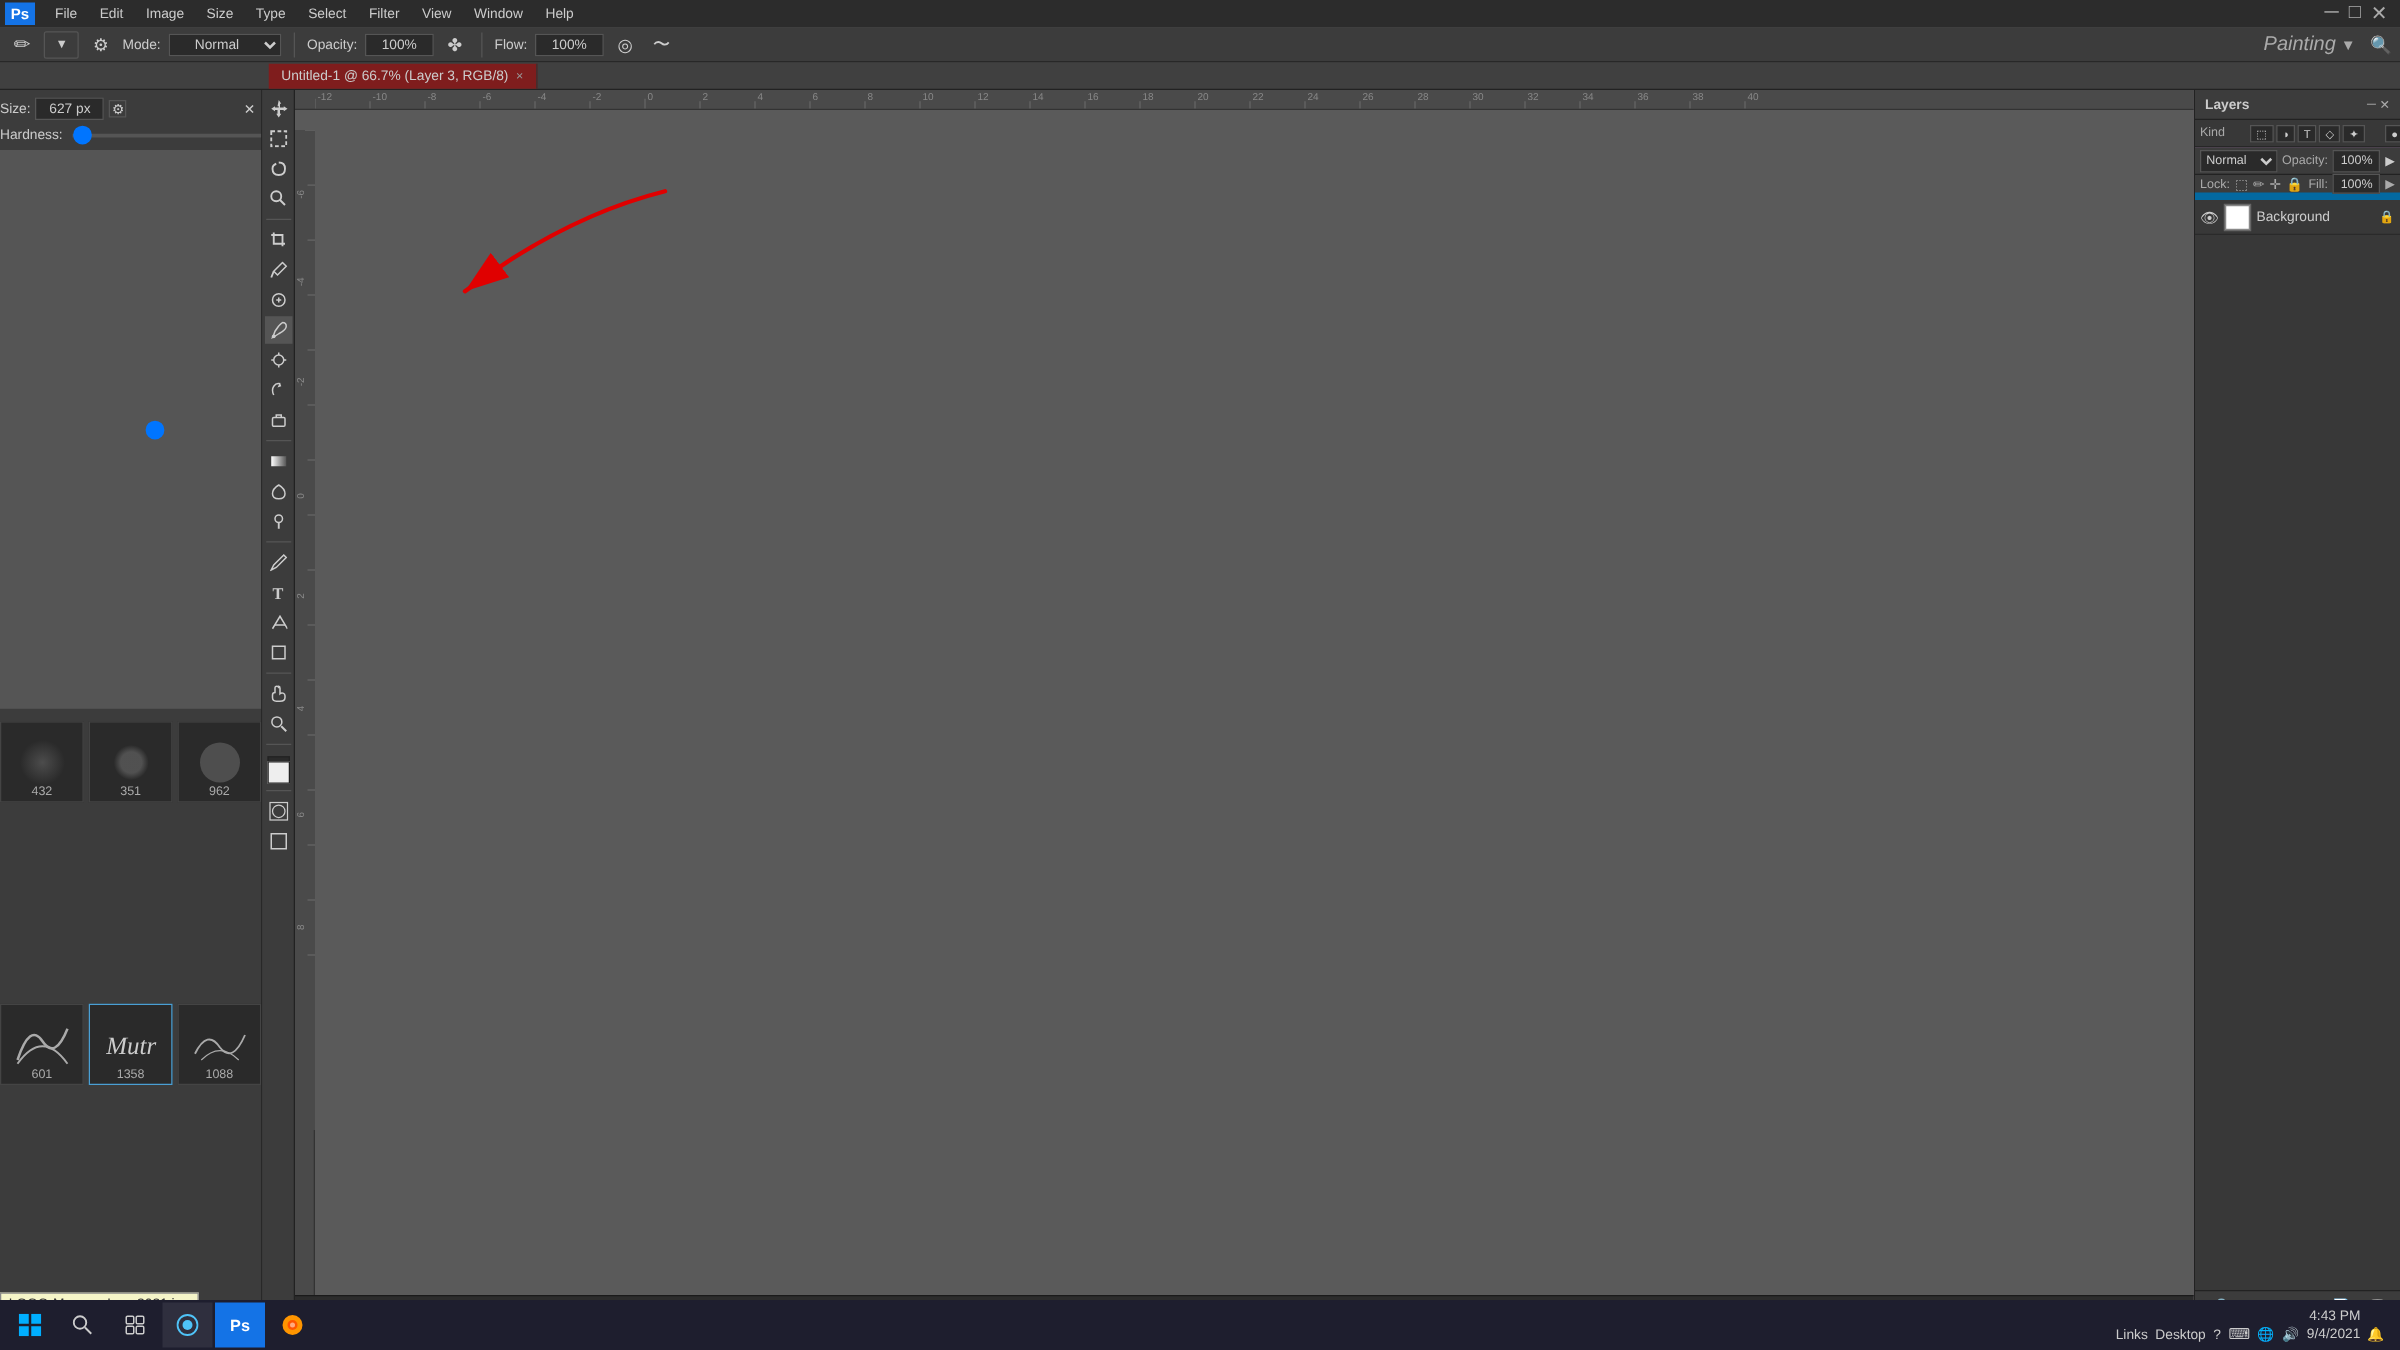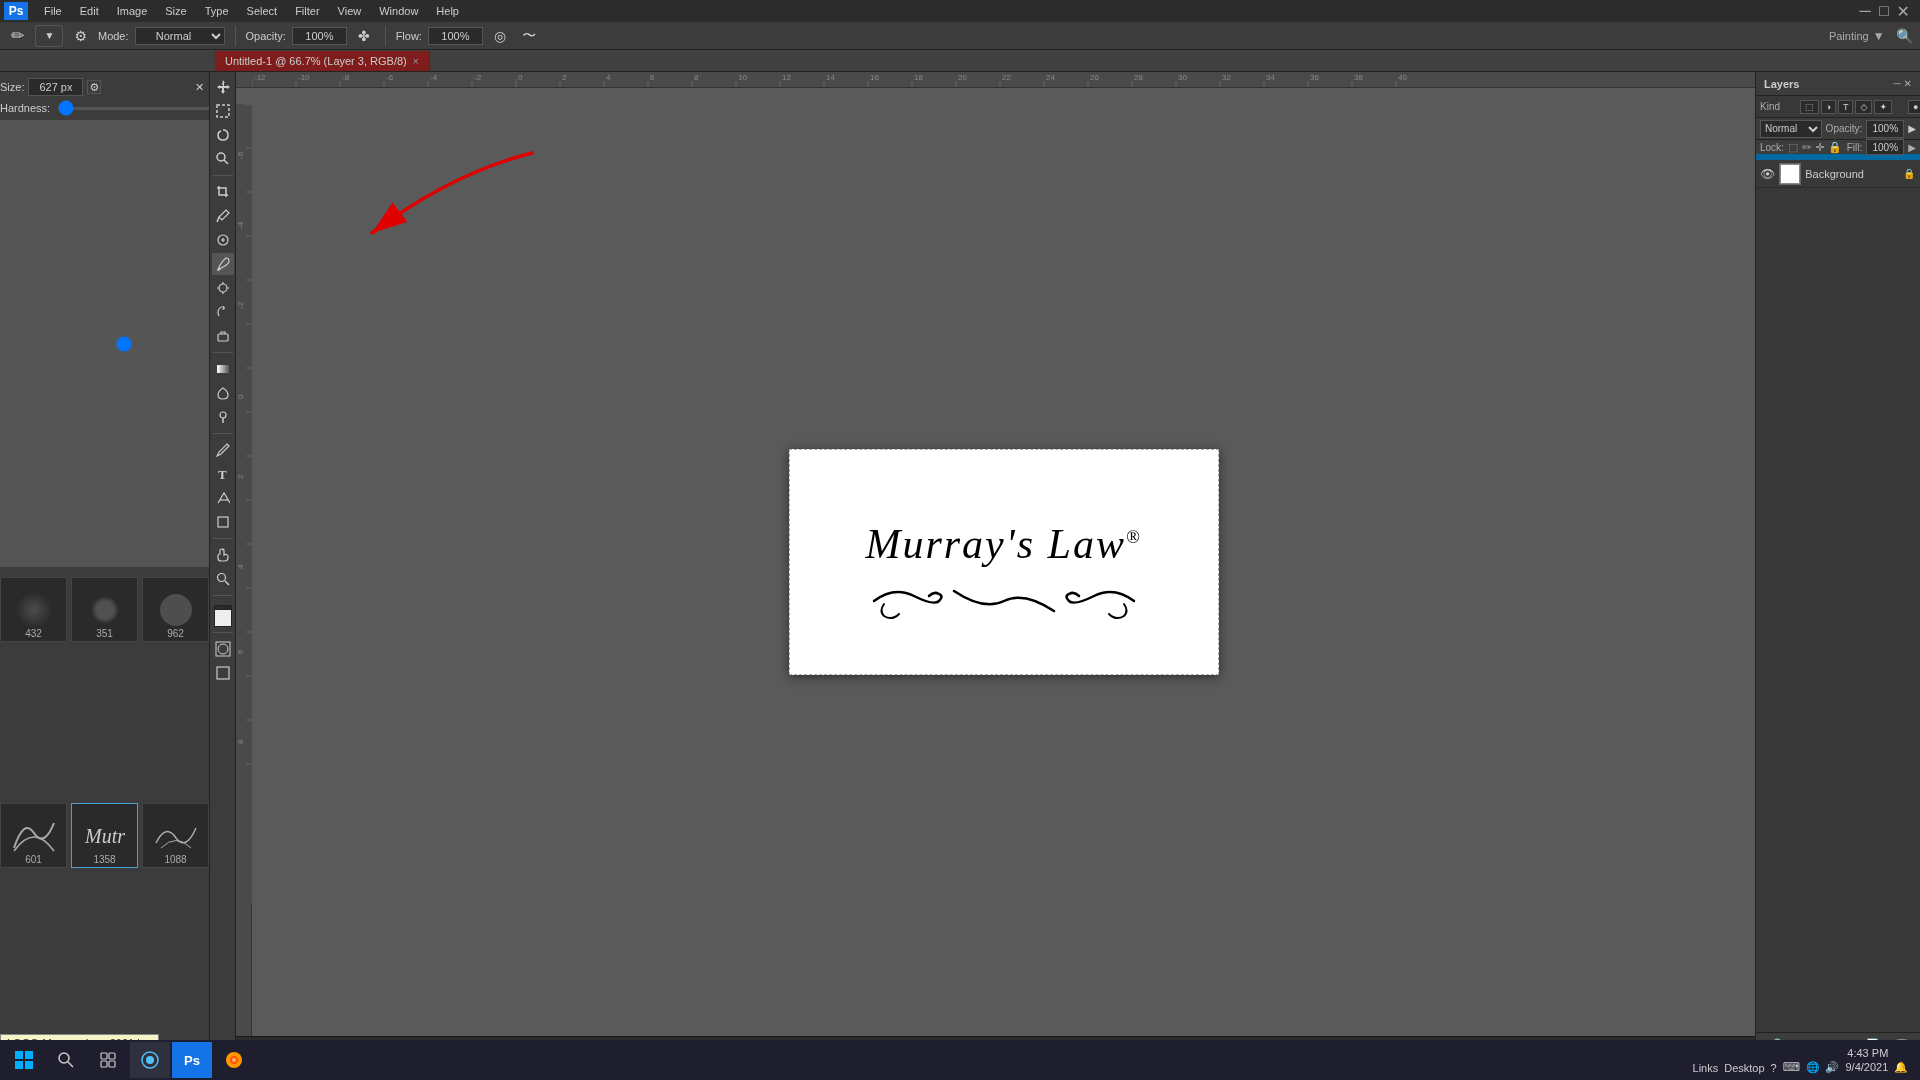--- a/index.html
+++ b/index.html
@@ -136,21 +136,21 @@
   <div class="opt-separator"></div>
   <span class="opt-label">Opacity:</span>
   <input class="opt-input" type="text" value="100%" style="">
   <div class="opt-btn" style="border:none; font-size:14px; background:none;">✤</div>
   <div class="opt-separator"></div>
   <span class="opt-label">Flow:</span>
   <input class="opt-input" type="text" value="100%" style="">
   <div class="opt-btn" style="border:none; font-size:14px; background:none;">◎</div>
   <div class="opt-btn" style="border:none; font-size:14px; background:none;">〜</div>
   <div style="margin-left:auto; display:flex; align-items:center; gap:4px;">
-    <span style="font-size:11px; color:#aaa;">Painting</span>
+    <span style="font-size:16px; color:#aaa;font-style:italic;">Painting</span>
     <span style="font-size:12px; cursor:pointer; color:#aaa;">▼</span>
     <span style="font-size:14px; cursor:pointer; color:#aaa; margin-left:8px;">🔍</span>
   </div>
 </div>
 
 <div id="tab-bar">
   <div class="tab active">
     <span>Untitled-1 @ 66.7% (Layer 3, RGB/8)</span>
     <span class="tab-close">×</span>
   </div>
@@ -485,40 +485,20 @@
             <line x1="10" y1="572" x2="16" y2="572" stroke="#666" stroke-width="1"></line>
             <line x1="10" y1="616" x2="16" y2="616" stroke="#666" stroke-width="1"></line>
             <text x="2" y="635" fill="#888" font-size="8" transform="rotate(-90, 7, 635)">8</text>
             <line x1="10" y1="660" x2="16" y2="660" stroke="#666" stroke-width="1"></line>
           </g>
         </svg>
       </div>
 
       <div id="canvas-content" style="flex:1; display:flex; align-items:center; justify-content:center; position:relative; background:#5a5a5a; overflow:hidden;">
 
-        <div id="document-canvas">
-
-          <div style="display:flex; flex-direction:column; align-items:center; justify-content:center; height:100%; padding:20px;">
-            <div id="logo-text" style="font-family:'Georgia', 'Times New Roman', serif; font-size:42px; color:#000; font-style:italic; letter-spacing:2px; line-height:1.1;">Murray's Law<sup style="font-size:18px; vertical-align:super;">®</sup></div>
-            <div id="logo-ornament" style="margin-top:8px;">
-              <svg width="300" height="50" viewBox="0 0 300 50">
-
-                <path d="M20 25 Q40 10 60 20 Q80 30 85 25 Q90 20 85 18 Q80 15 75 20" stroke="#000" stroke-width="2.5" fill="none" stroke-linecap="round"></path>
-
-                <path d="M280 25 Q260 10 240 20 Q220 30 215 25 Q210 20 215 18 Q220 15 225 20" stroke="#000" stroke-width="2.5" fill="none" stroke-linecap="round"></path>
-
-                <path d="M100 15 Q130 35 150 25 Q170 15 200 35" stroke="#000" stroke-width="2.5" fill="none" stroke-linecap="round"></path>
-
-                <path d="M30 28 Q25 35 30 40 Q38 45 45 38" stroke="#000" stroke-width="2" fill="none" stroke-linecap="round"></path>
-
-                <path d="M270 28 Q275 35 270 40 Q262 45 255 38" stroke="#000" stroke-width="2" fill="none" stroke-linecap="round"></path>
-              </svg>
-            </div>
-          </div>
-        </div>
 
         <div id="arrow-annotation" style="position:absolute; top:55px; left:100px; z-index:20;">
           <svg width="200" height="120" viewBox="0 0 200 120">
             <defs>
               <marker id="arrowhead" markerWidth="10" markerHeight="7" refX="10" refY="3.5" orient="auto">
                 <polygon points="0 0, 10 3.5, 0 7" fill="#e00000"></polygon>
               </marker>
             </defs>
             <path d="M180 10 Q100 30 20 90" stroke="#e00000" stroke-width="3.5" fill="none" marker-end="url(#arrowhead)" stroke-linecap="round"></path>
           </svg>

